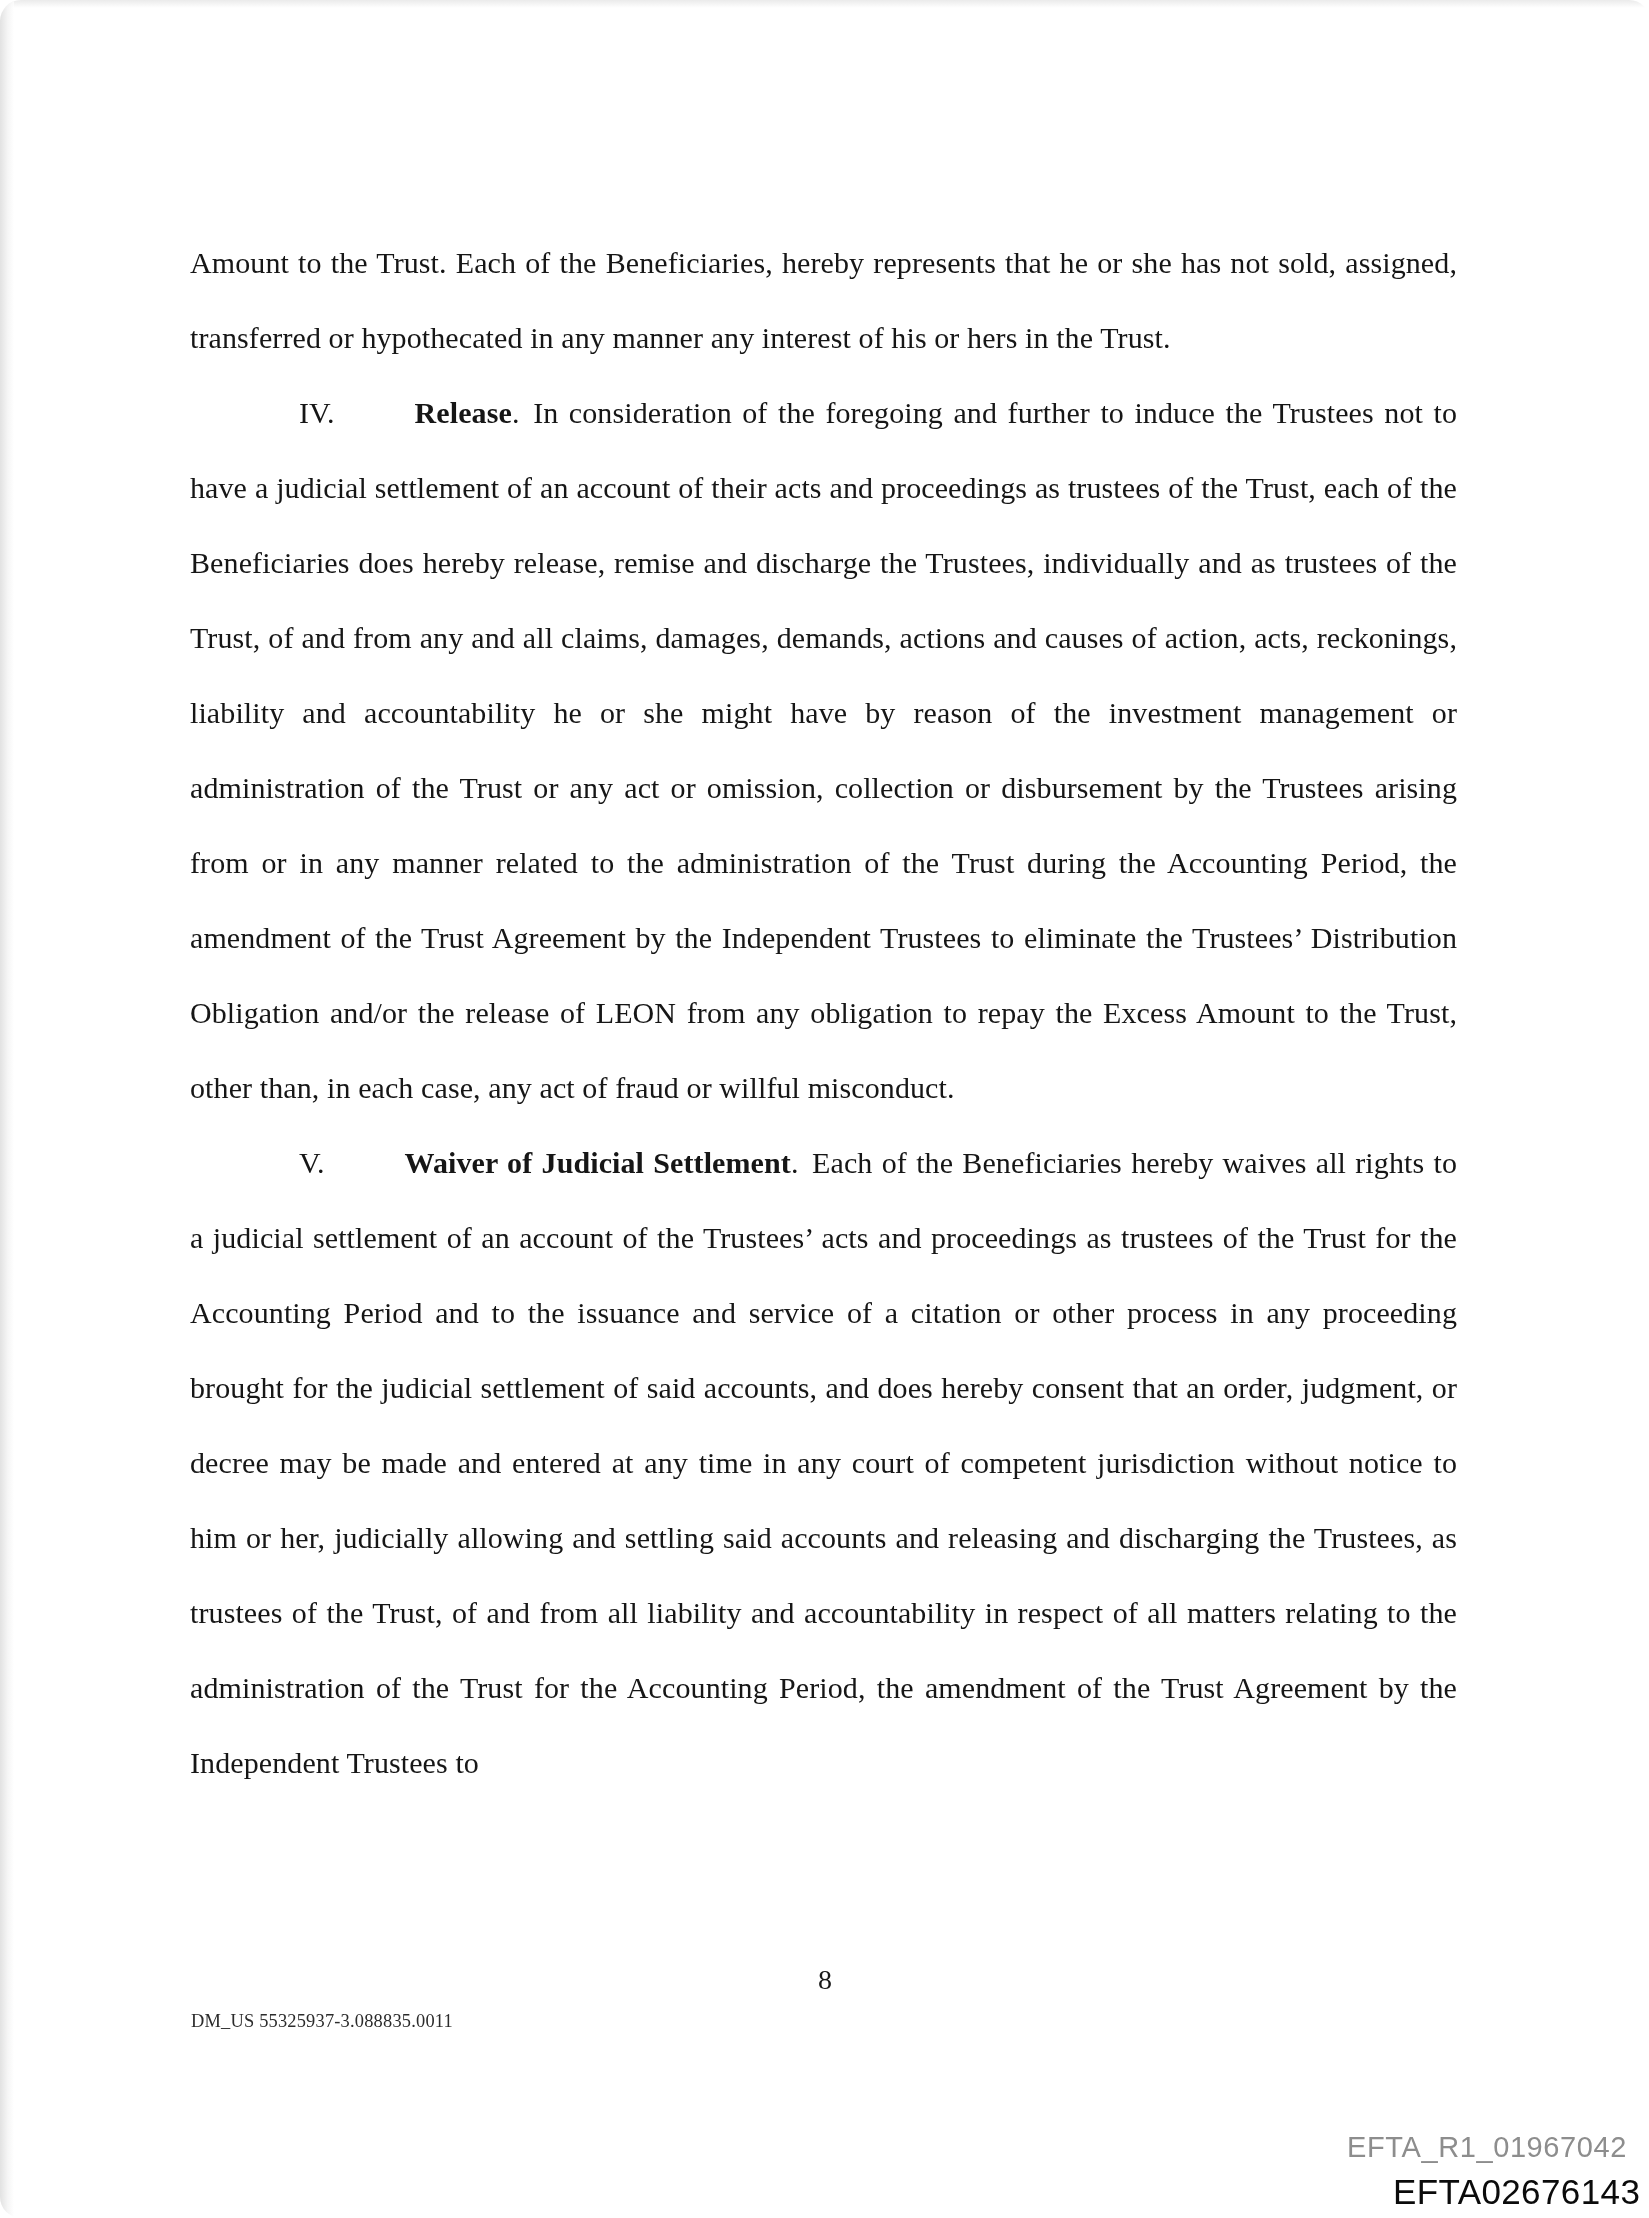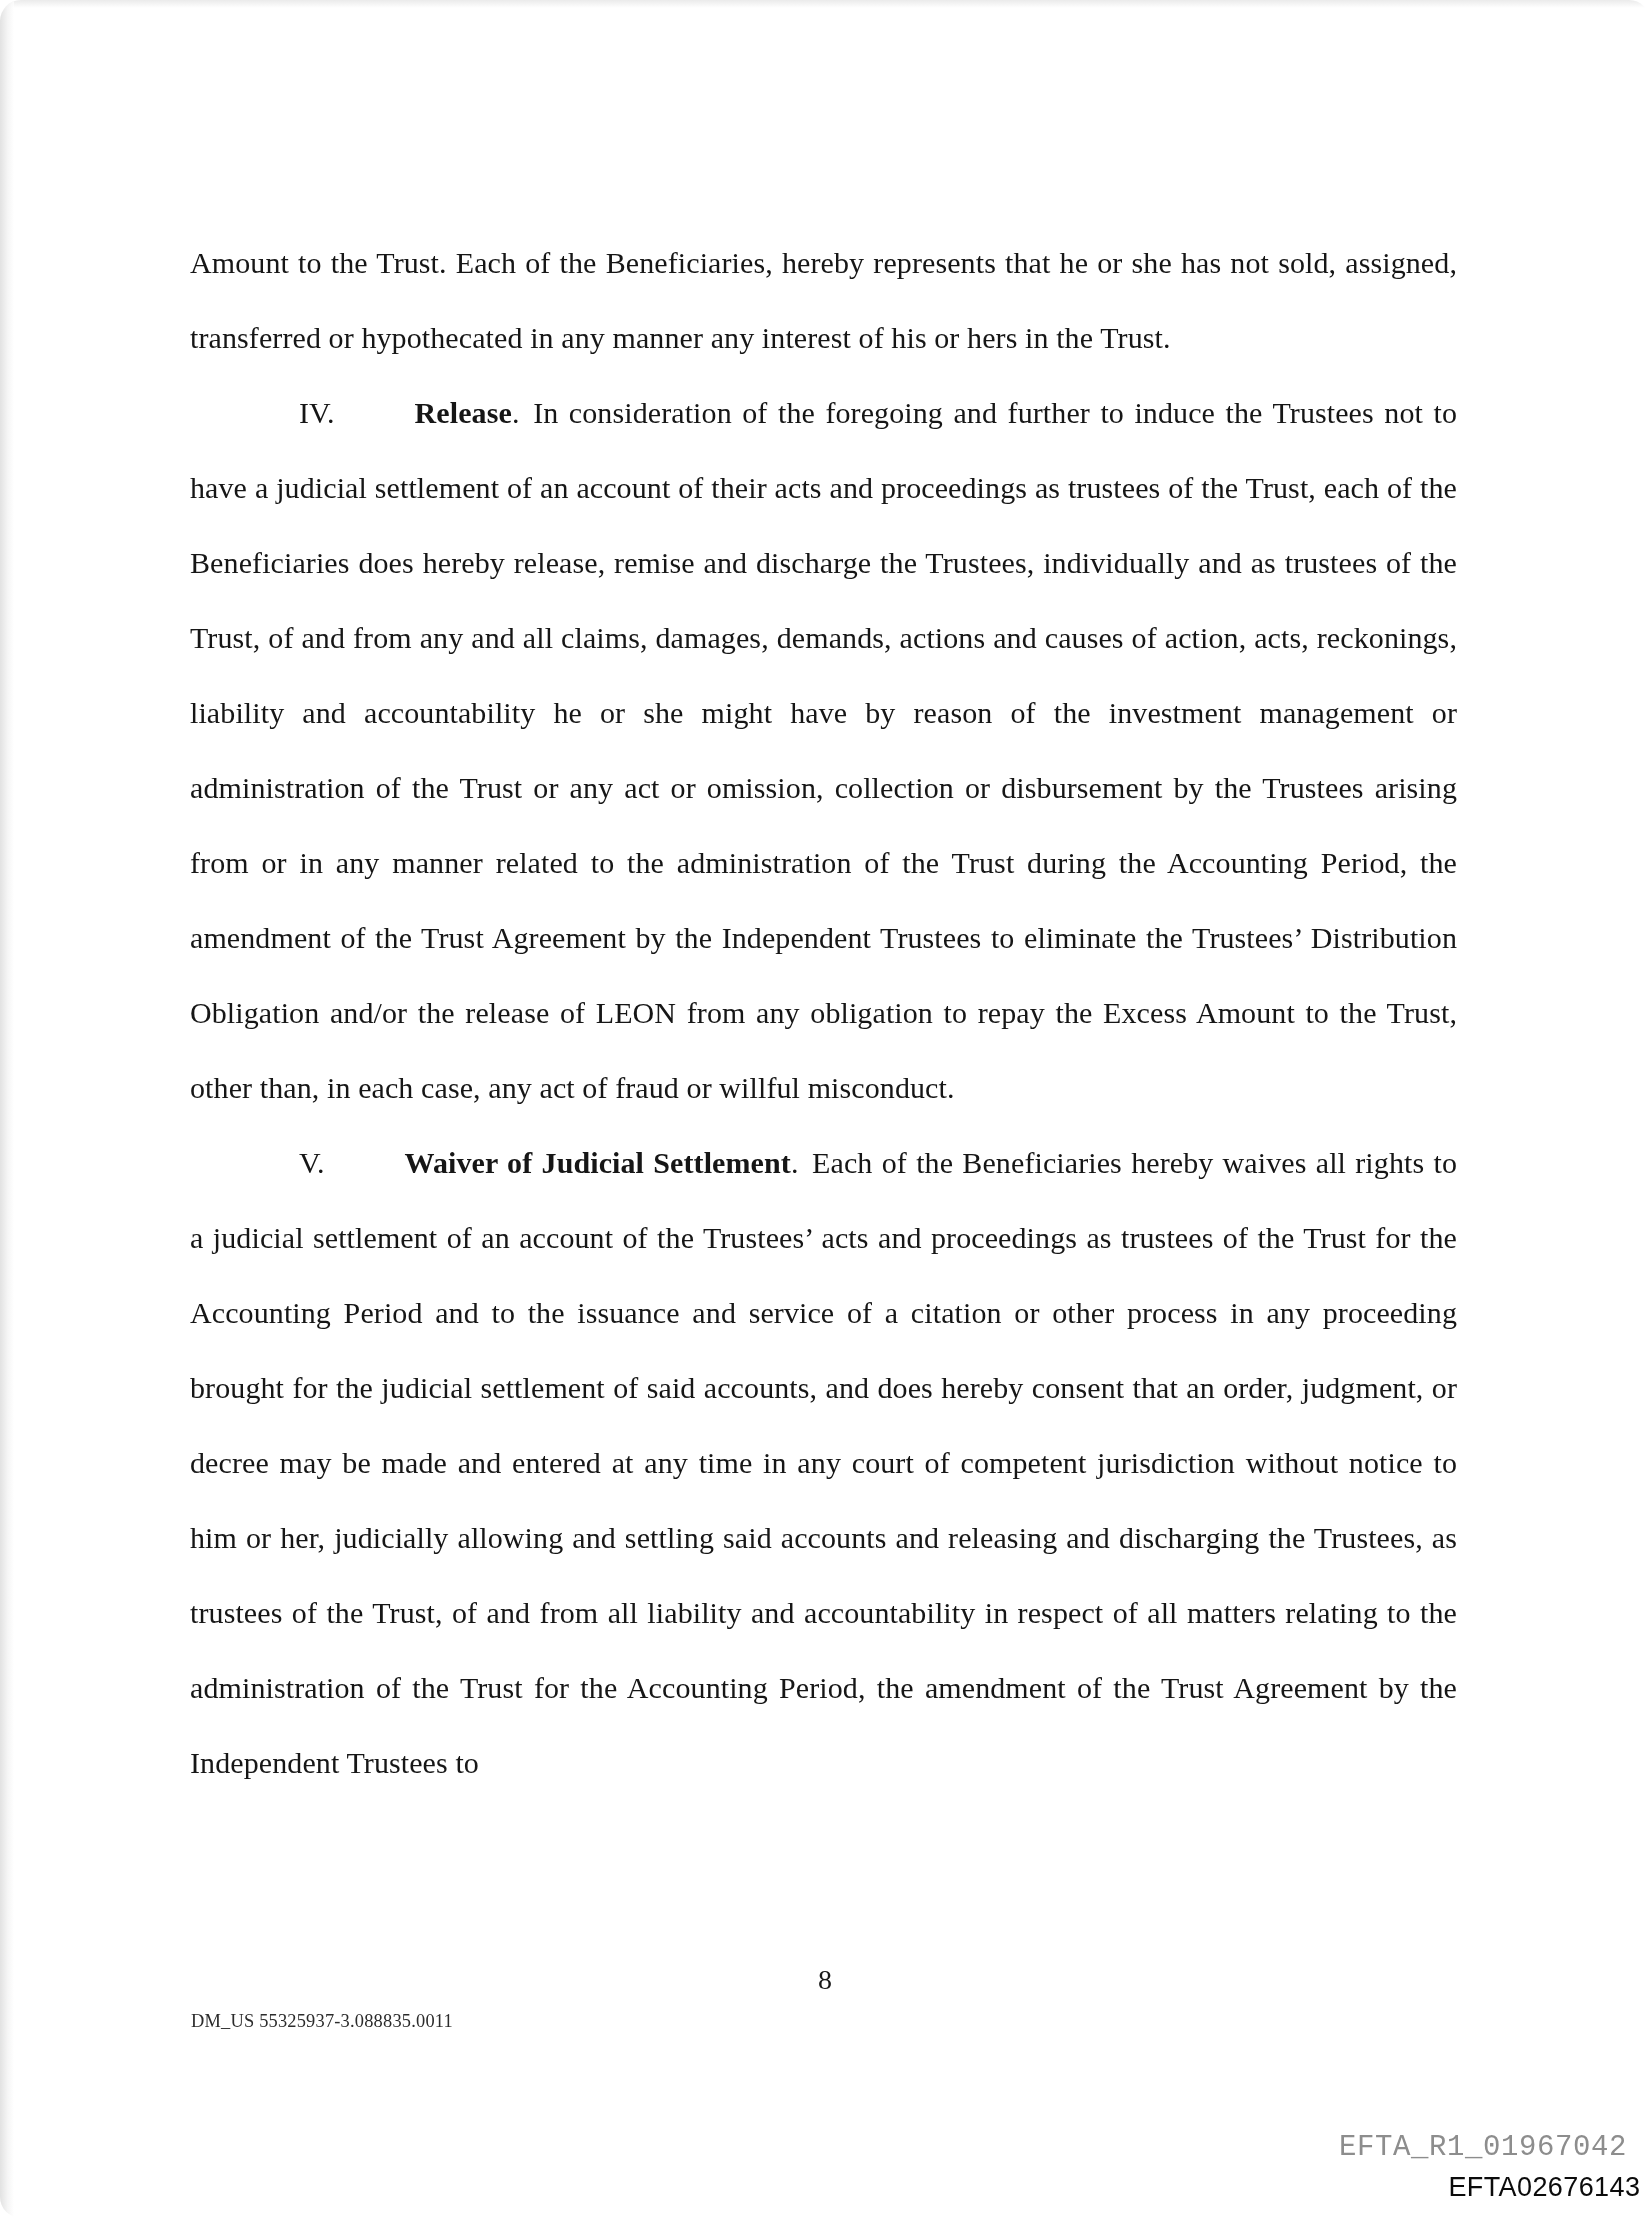--- a/index.html
+++ b/index.html
@@ -91,32 +91,32 @@
     font-size: 18.4px;
     color: #2b2b2b;
     letter-spacing: 0.2px;
     font-family: "Liberation Serif", "DejaVu Serif", serif;
   }
 
   .bates-top {
     position: absolute;
     right: 23px;
     top: 2131px;
-    font-family: Liberation Mono, monospace;
+    font-family: Liberation Sans, sans-serif;
     font-size: 29px;
     color: #8d8d8d;
     letter-spacing: 0.6px;
     white-space: nowrap;
   }
   .bates-bottom {
     position: absolute;
     right: 9.7px;
     top: 2172px;
     font-family: "Liberation Sans", "DejaVu Sans", sans-serif;
-    font-size: 27px;
+    font-size: 35px;
     color: #0b0b0b;
     letter-spacing: 0.4px;
     white-space: nowrap;
   }
 </style>
 </head>
 <body>
 
 <div class="page">
 

